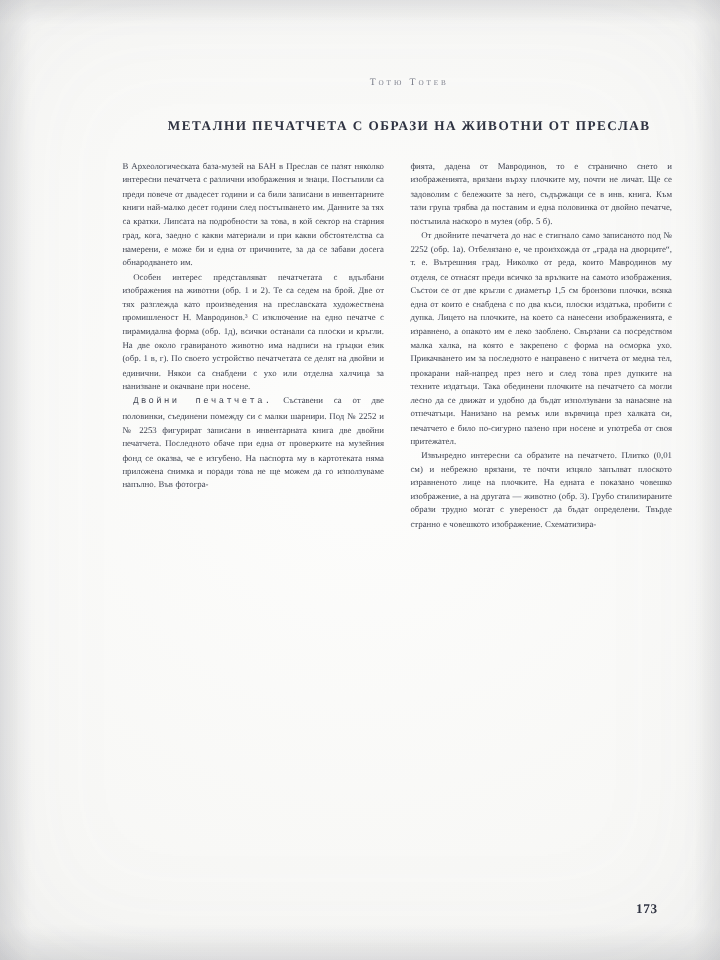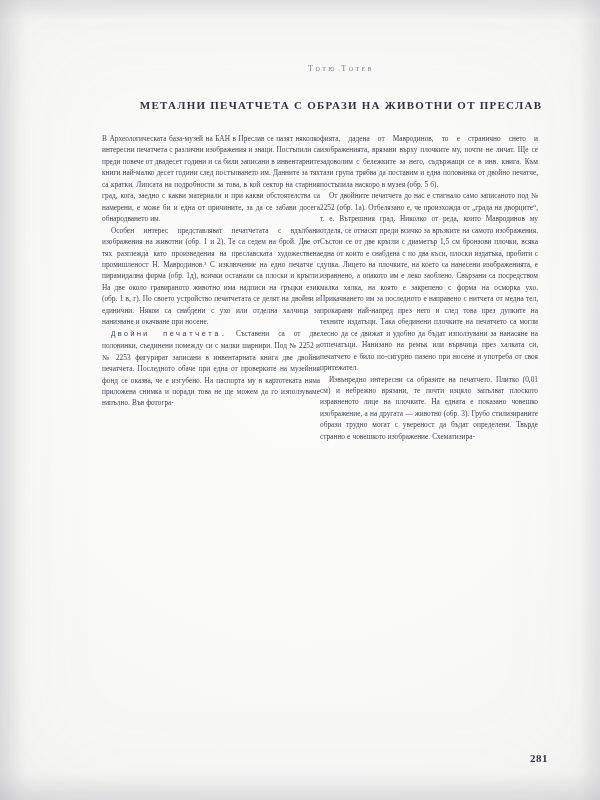--- a/index.html
+++ b/index.html
@@ -82,20 +82,21 @@
     font-size: 11px;
     letter-spacing: 1.25px;
     font-weight: bold;
     color: #2d3140;
     margin: 0 0 22px 0;
     white-space: nowrap;
   }
 
   #columns {
     display: flex;
+    gap: 22px;
     align-items: flex-start;
   }
   .text-column {
     width: 218px;
     flex: 0 0 218px;
   }
 
   .para {
     margin: 0;
     font-size: 7.35px;
@@ -151,21 +152,21 @@
 
       <div class="text-column">
         <p class="para">фията, дадена от Мавродинов, то е странично снето и изображенията, врязани върху плочките му, почти не личат. Ще се задоволим с бележките за него, съдържащи се в инв. книга. Към тази група трябва да поставим и една половинка от двойно печатче, постъпила наскоро в музея (обр. 5 б).</p>
         <p class="para indent">От двойните печатчета до нас е стигнало само записаното под № 2252 (обр. 1а). Отбелязано е, че произхожда от „града на дворците“, т. е. Вътрешния град. Николко от реда, които Мавродинов му отделя, се отнасят преди всичко за връзките на самото изображения. Състои се от две кръгли с диаметър 1,5 см бронзови плочки, всяка една от които е снабдена с по два къси, плоски издатъка, пробити с дупка. Лицето на плочките, на което са нанесени изображенията, е изравнено, а опакото им е леко заоблено. Свързани са посредством малка халка, на която е закрепено с форма на осморка ухо. Прикачването им за последното е направено с нитчета от медна тел, прокарани най-напред през него и след това през дупките на техните издатъци. Така обединени плочките на печатчето са могли лесно да се движат и удобно да бъдат използувани за нанасяне на отпечатъци. Нанизано на ремък или вървчица през халката си, печатчето е било по-сигурно пазено при носене и употреба от своя притежател.</p>
         <p class="para indent">Извънредно интересни са образите на печатчето. Плитко (0,01 см) и небрежно врязани, те почти изцяло запълват плоското изравненото лице на плочките. На едната е показано човешко изображение, а на другата — животно (обр. 3). Грубо стилизираните образи трудно могат с увереност да бъдат определени. Твърде странно е човешкото изображение. Схематизира-</p>
       </div>
 
     </div>
   </div>
 
-  <div id="page-number">281</div>
+  <div id="page-number">173</div>
 
   <div id="edge-left-shade"></div>
   <div id="edge-right-shade"></div>
   <div id="edge-top-shade"></div>
   <div id="edge-bottom-shade"></div>
   <div id="scan-vignette"></div>
 
 </div>
 
 </body></html>

